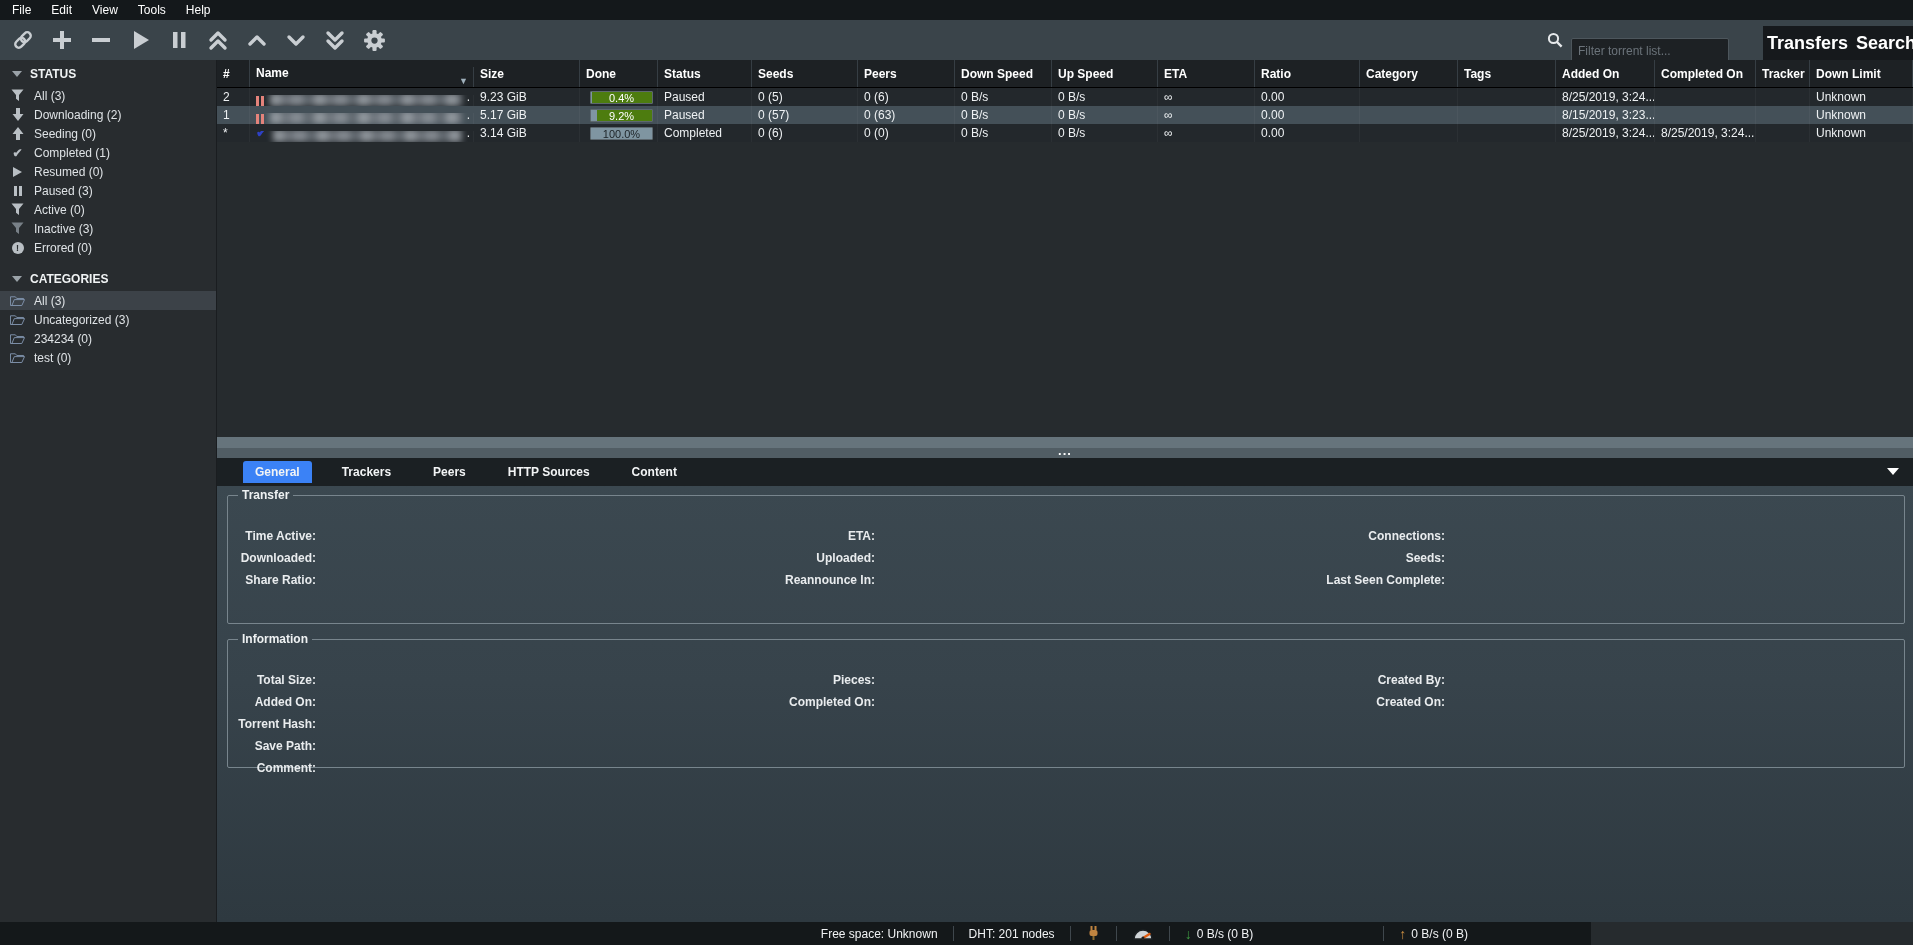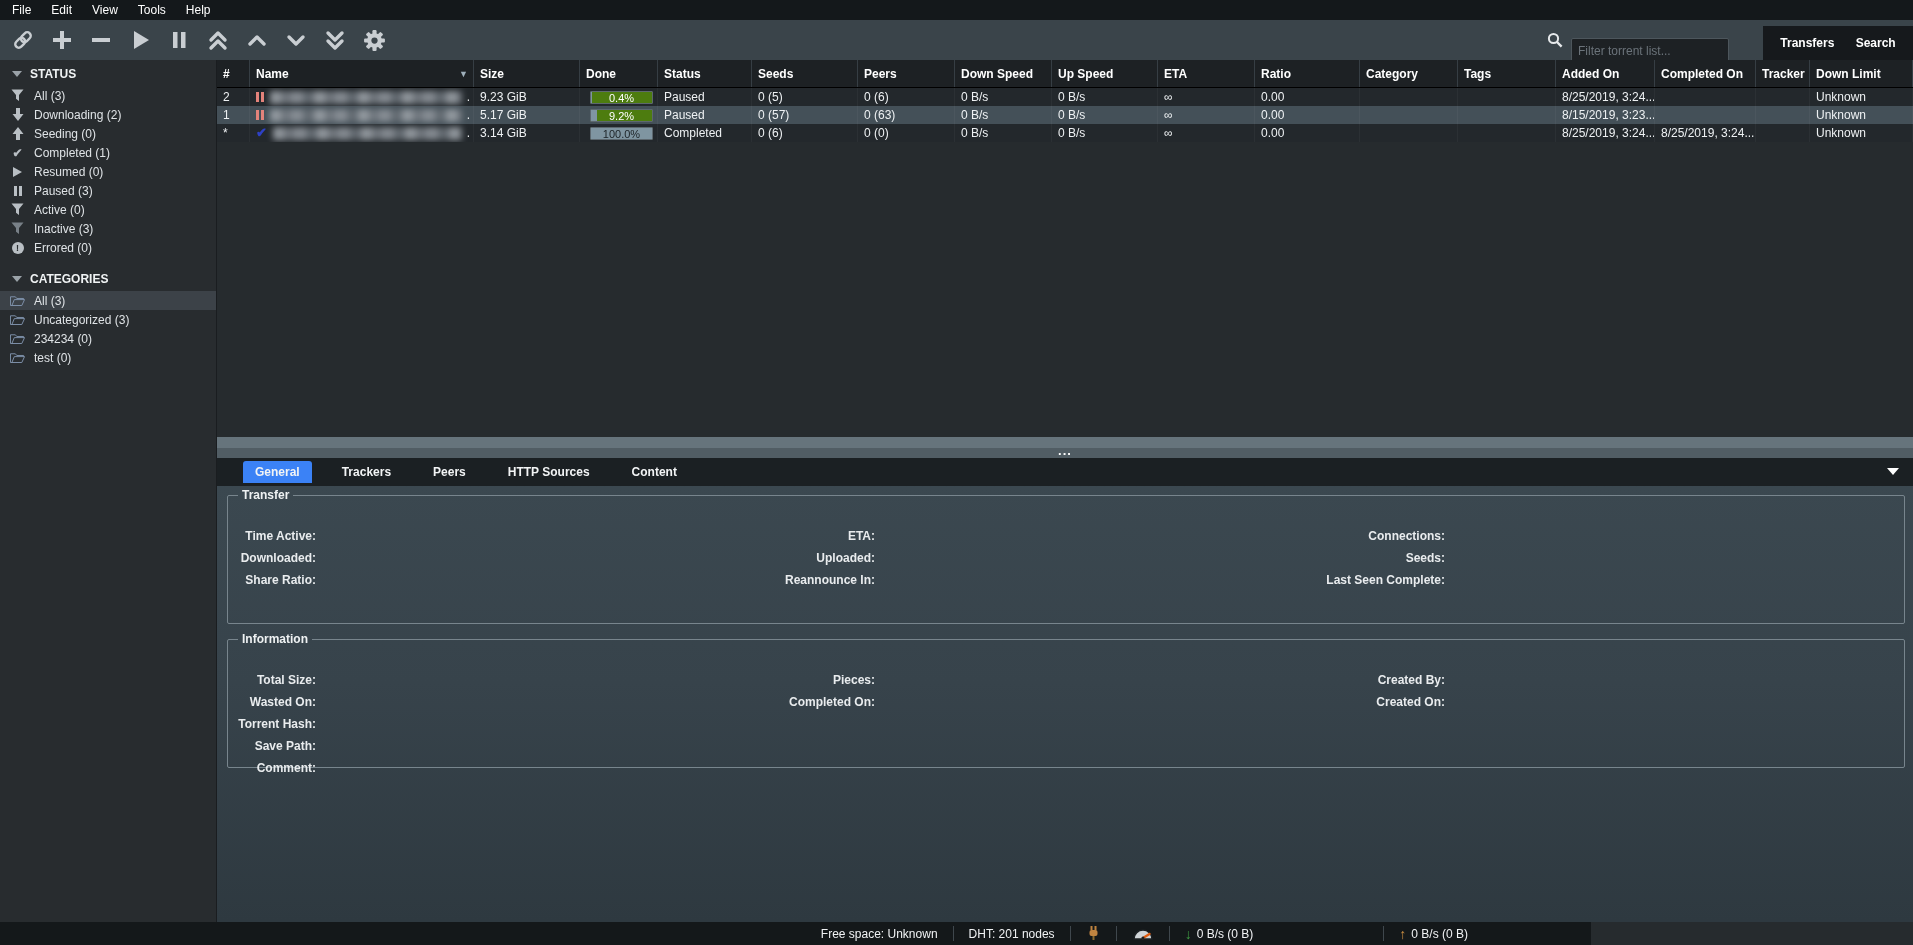--- a/index.html
+++ b/index.html
@@ -12,21 +12,21 @@
   .menu-item { color:#fff; font-size:12px; padding:2px 14px 2px 4px; cursor:default; }
 
   
   #toolbar { position:absolute; left:0; top:20px; width:1913px; height:40px; background:#3a444a; display:flex; align-items:center; padding-left:10px; gap:13px; }
   .tool-btn { width:26px; height:26px; display:flex; align-items:center; justify-content:center; }
   #toolbar-right { position:absolute; right:0; top:0; height:40px; display:flex; align-items:center; }
   #filter-wrap { display:flex; align-items:center; gap:8px; margin-right:34px; }
   #filter-input { width:158px; height:20px; background:#1d2124; border:1px solid #4d565c; color:#cfd4d8; font-size:12px; padding:12px 6px; outline:none; border-radius:2px;margin-top:21px; }
   #filter-input::placeholder { color:#6b737a; }
   #top-tabs { width:150px; height:34px; background:#16191c; display:flex; align-items:center; justify-content:space-evenly; align-self:flex-end; }
-  .top-tab { color:#fff; font-size:12px; font-weight:700; padding:2px 4px; }
+  .top-tab { color:#fff; font-size:18px; font-weight:700; padding:2px 4px; }
 
   
   #sidebar { position:absolute; left:0; top:60px; width:217px; height:862px; background:#282c2f; border-right:1px solid #1a1d20; font-size:12px; }
   .side-header { display:flex; align-items:center; gap:8px; padding:7px 0 5px 12px; font-weight:700; color:#f0f3f4; }
   .tri { width:0; height:0; border-left:5px solid transparent; border-right:5px solid transparent; border-top:6px solid #9aa2a8; }
   .side-item { display:flex; align-items:center; gap:9px; height:19px; padding-left:10px; color:#dfe3e6; }
   .side-item.selected { background:#3c4248; }
   .ico-cell { width:15px; display:flex; align-items:center; justify-content:center; }
   .pause-bars { display:inline-flex; gap:2px; }
   .pause-bars i { width:3px; height:10px; background:#b9bfc4; }
@@ -36,21 +36,21 @@
 
   
   #tablearea { position:absolute; left:217px; top:60px; width:1696px; height:377px; background:#262b2e; }
   #thead { display:flex; height:28px; background:#1d2124; border-bottom:1px solid #000; }
   #thead .c { font-weight:700; font-size:12px; line-height:28px; color:#fff; border-right:1px solid #363e44; position:relative; }
   .c { box-sizing:border-box; padding-left:6px; overflow:hidden; white-space:nowrap; flex:none; }
   .trow { display:flex; height:18px; line-height:18px; font-size:12px; color:#eef1f3; }
   .trow .c { border-right:1px solid rgba(255,255,255,0.04); }
   .row-dark { background:#23282c; }
   .row-light { background:#445058; }
-  .w0{width:33px;} .w1{width:224px; display:flex; align-items:center;} .w2{width:106px;} .w3{width:78px; display:flex;}
+  .w0{width:33px;} .w1{width:224px; display:flex; align-items:flex-end;margin-top:7px;} .w2{width:106px;} .w3{width:78px; display:flex;}
   .w4{width:94px;} .w5{width:106px;} .w6{width:97px;} .w7{width:97px;} .w8{width:106px;} .w9{width:97px;}
   .w10{width:105px;} .w11{width:98px;} .w12{width:98px;} .w13{width:99px;} .w14{width:101px;} .w15{width:54px;} .w16{width:103px;}
   .sort-arrow { position:absolute; right:5px; top:0; font-size:9px; color:#9fb0bb; }
   .row-pause i { width:3px; height:10px; background:#e4837b; }
   .row-check { color:#2e41c6; font-size:13px; font-weight:700; }
   .name-blur { flex:1; height:13px; margin:0 5px 0 6px; border-radius:1px; filter:blur(3px);
     background:repeating-linear-gradient(90deg,#9aa0a6 0 11px,#767c83 11px 21px,#8d939a 21px 33px,#686f76 33px 44px); opacity:.9; }
   .name-tail { margin-right:3px; }
   .pbar { margin:2px 4px; height:13px; flex:1; border:1px solid #5d686f; background:#4d7c0f; position:relative; border-radius:1px; align-self:center; }
   .pfill { position:absolute; left:0; top:0; bottom:0; background:#7f95a1; }
@@ -452,21 +452,21 @@
     </fieldset>
 
     <fieldset class="group" id="fs-info">
       <legend>Information</legend>
       <div class="fs-row">
           <span class="lab l1">Total Size:</span>
           <span class="lab l2">Pieces:</span>
           <span class="lab l3">Created By:</span>
         </div>
       <div class="fs-row">
-          <span class="lab l1">Wasted On:</span>
+          <span class="lab l1">Added On:</span>
           <span class="lab l2">Completed On:</span>
           <span class="lab l3">Created On:</span>
         </div>
       <div class="fs-row">
           <span class="lab l1">Torrent Hash:</span>
         </div>
       <div class="fs-row">
           <span class="lab l1">Save Path:</span>
         </div>
       <div class="fs-row">

